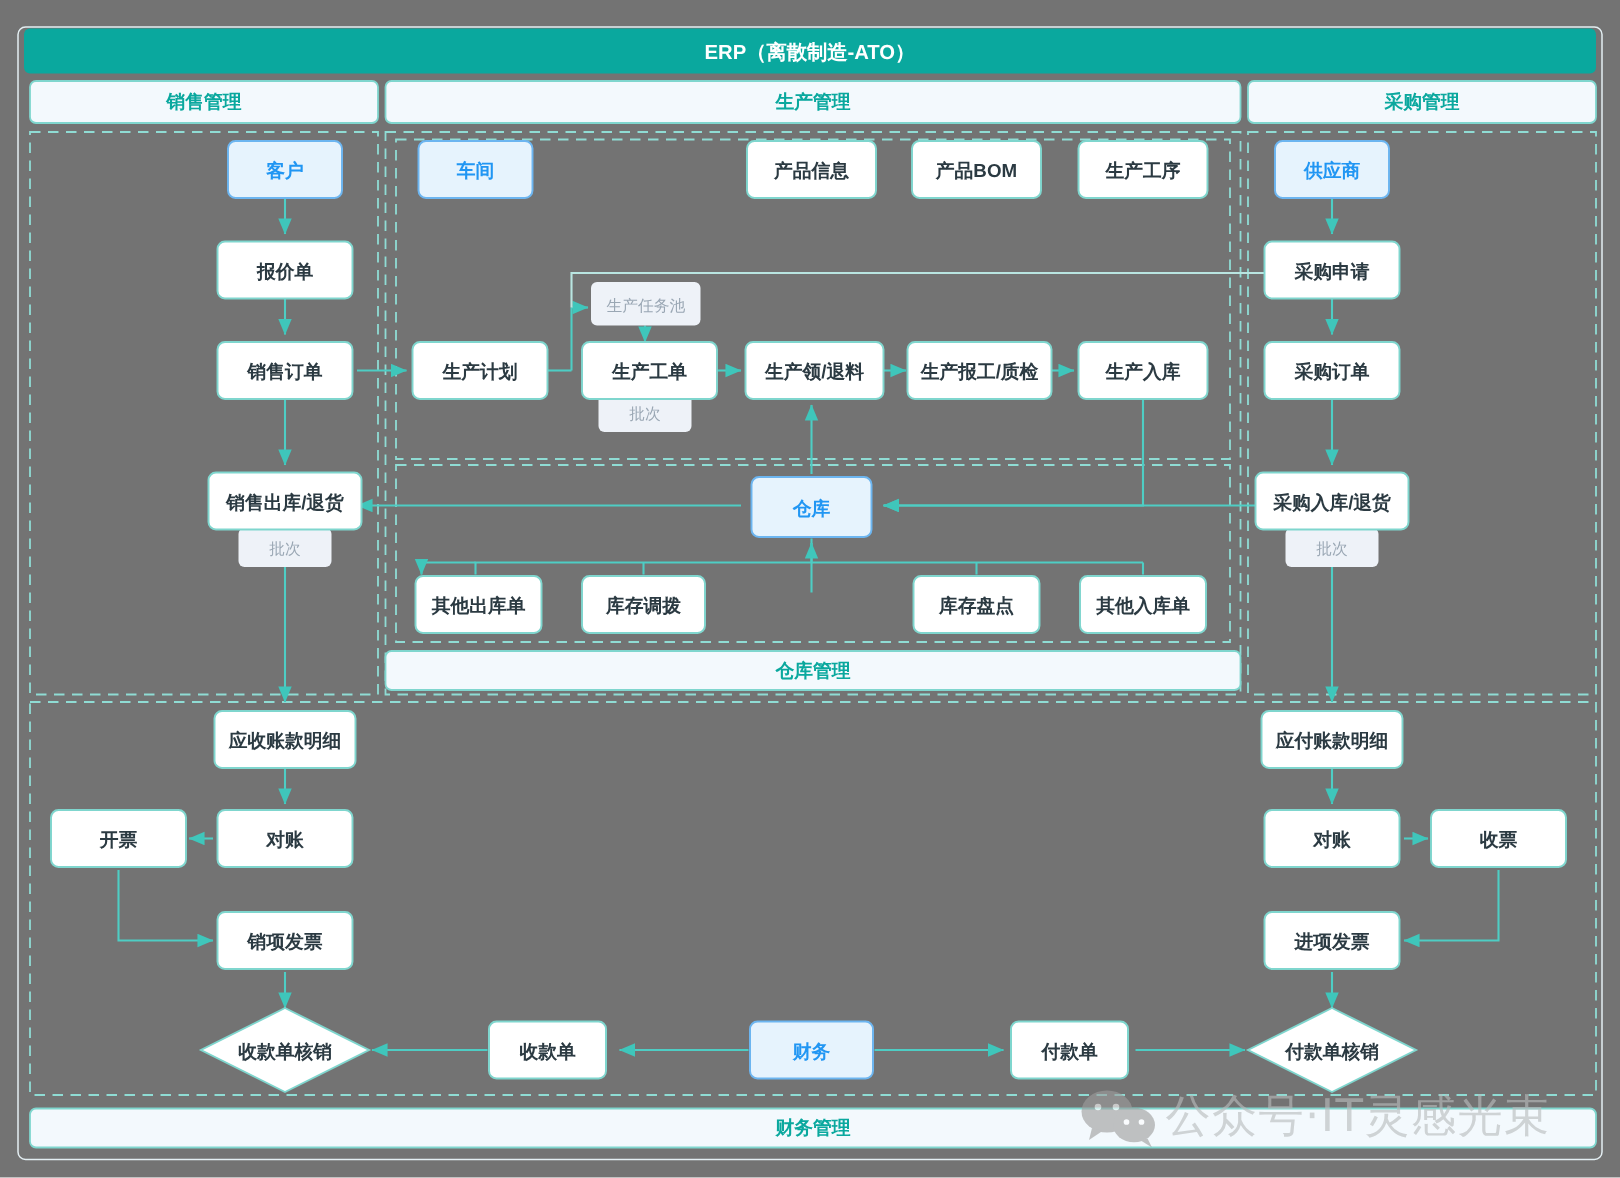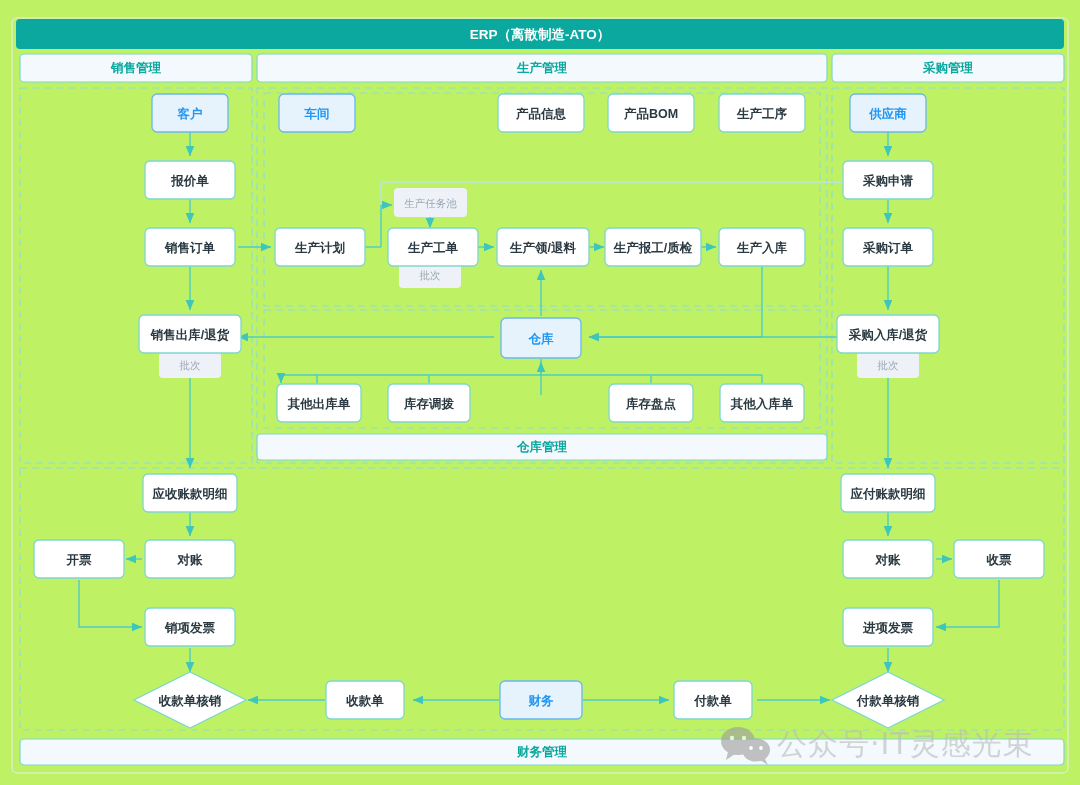--- a/index.html
+++ b/index.html
@@ -1,17 +1,17 @@
 <!DOCTYPE html>
 <html><head>
 <meta charset="utf-8">
 <style>
   html,body{margin:0;padding:0;background:#ffffff;}
   body{font-family:"Liberation Sans","DejaVu Sans",sans-serif;}
-  #stage{position:relative;width:1080px;height:785px;background:#bef264;overflow:hidden;}
+  #stage{position:relative;width:1080px;height:785px;background:#737373;overflow:hidden;}
   svg{position:absolute;left:0;top:0;width:1080px;height:785px;}
   .nodeLabel{font-size:12.5px;font-weight:bold;fill:#2b3a42;}
   .nodeLabelBlue{font-size:12.5px;font-weight:bold;fill:#2196f3;}
   .badgeLabel{font-size:10.5px;fill:#9aa7b4;}
   .hdrLabel{font-size:12.5px;font-weight:bold;fill:#0aa89e;}
   .titleLabel{font-size:13.5px;font-weight:bold;fill:#ffffff;}
   .wm{font-size:30px;fill:#b9bcbd;letter-spacing:1px;font-family:"DejaVu Sans",sans-serif;}
 </style>
 </head>
 <body>

